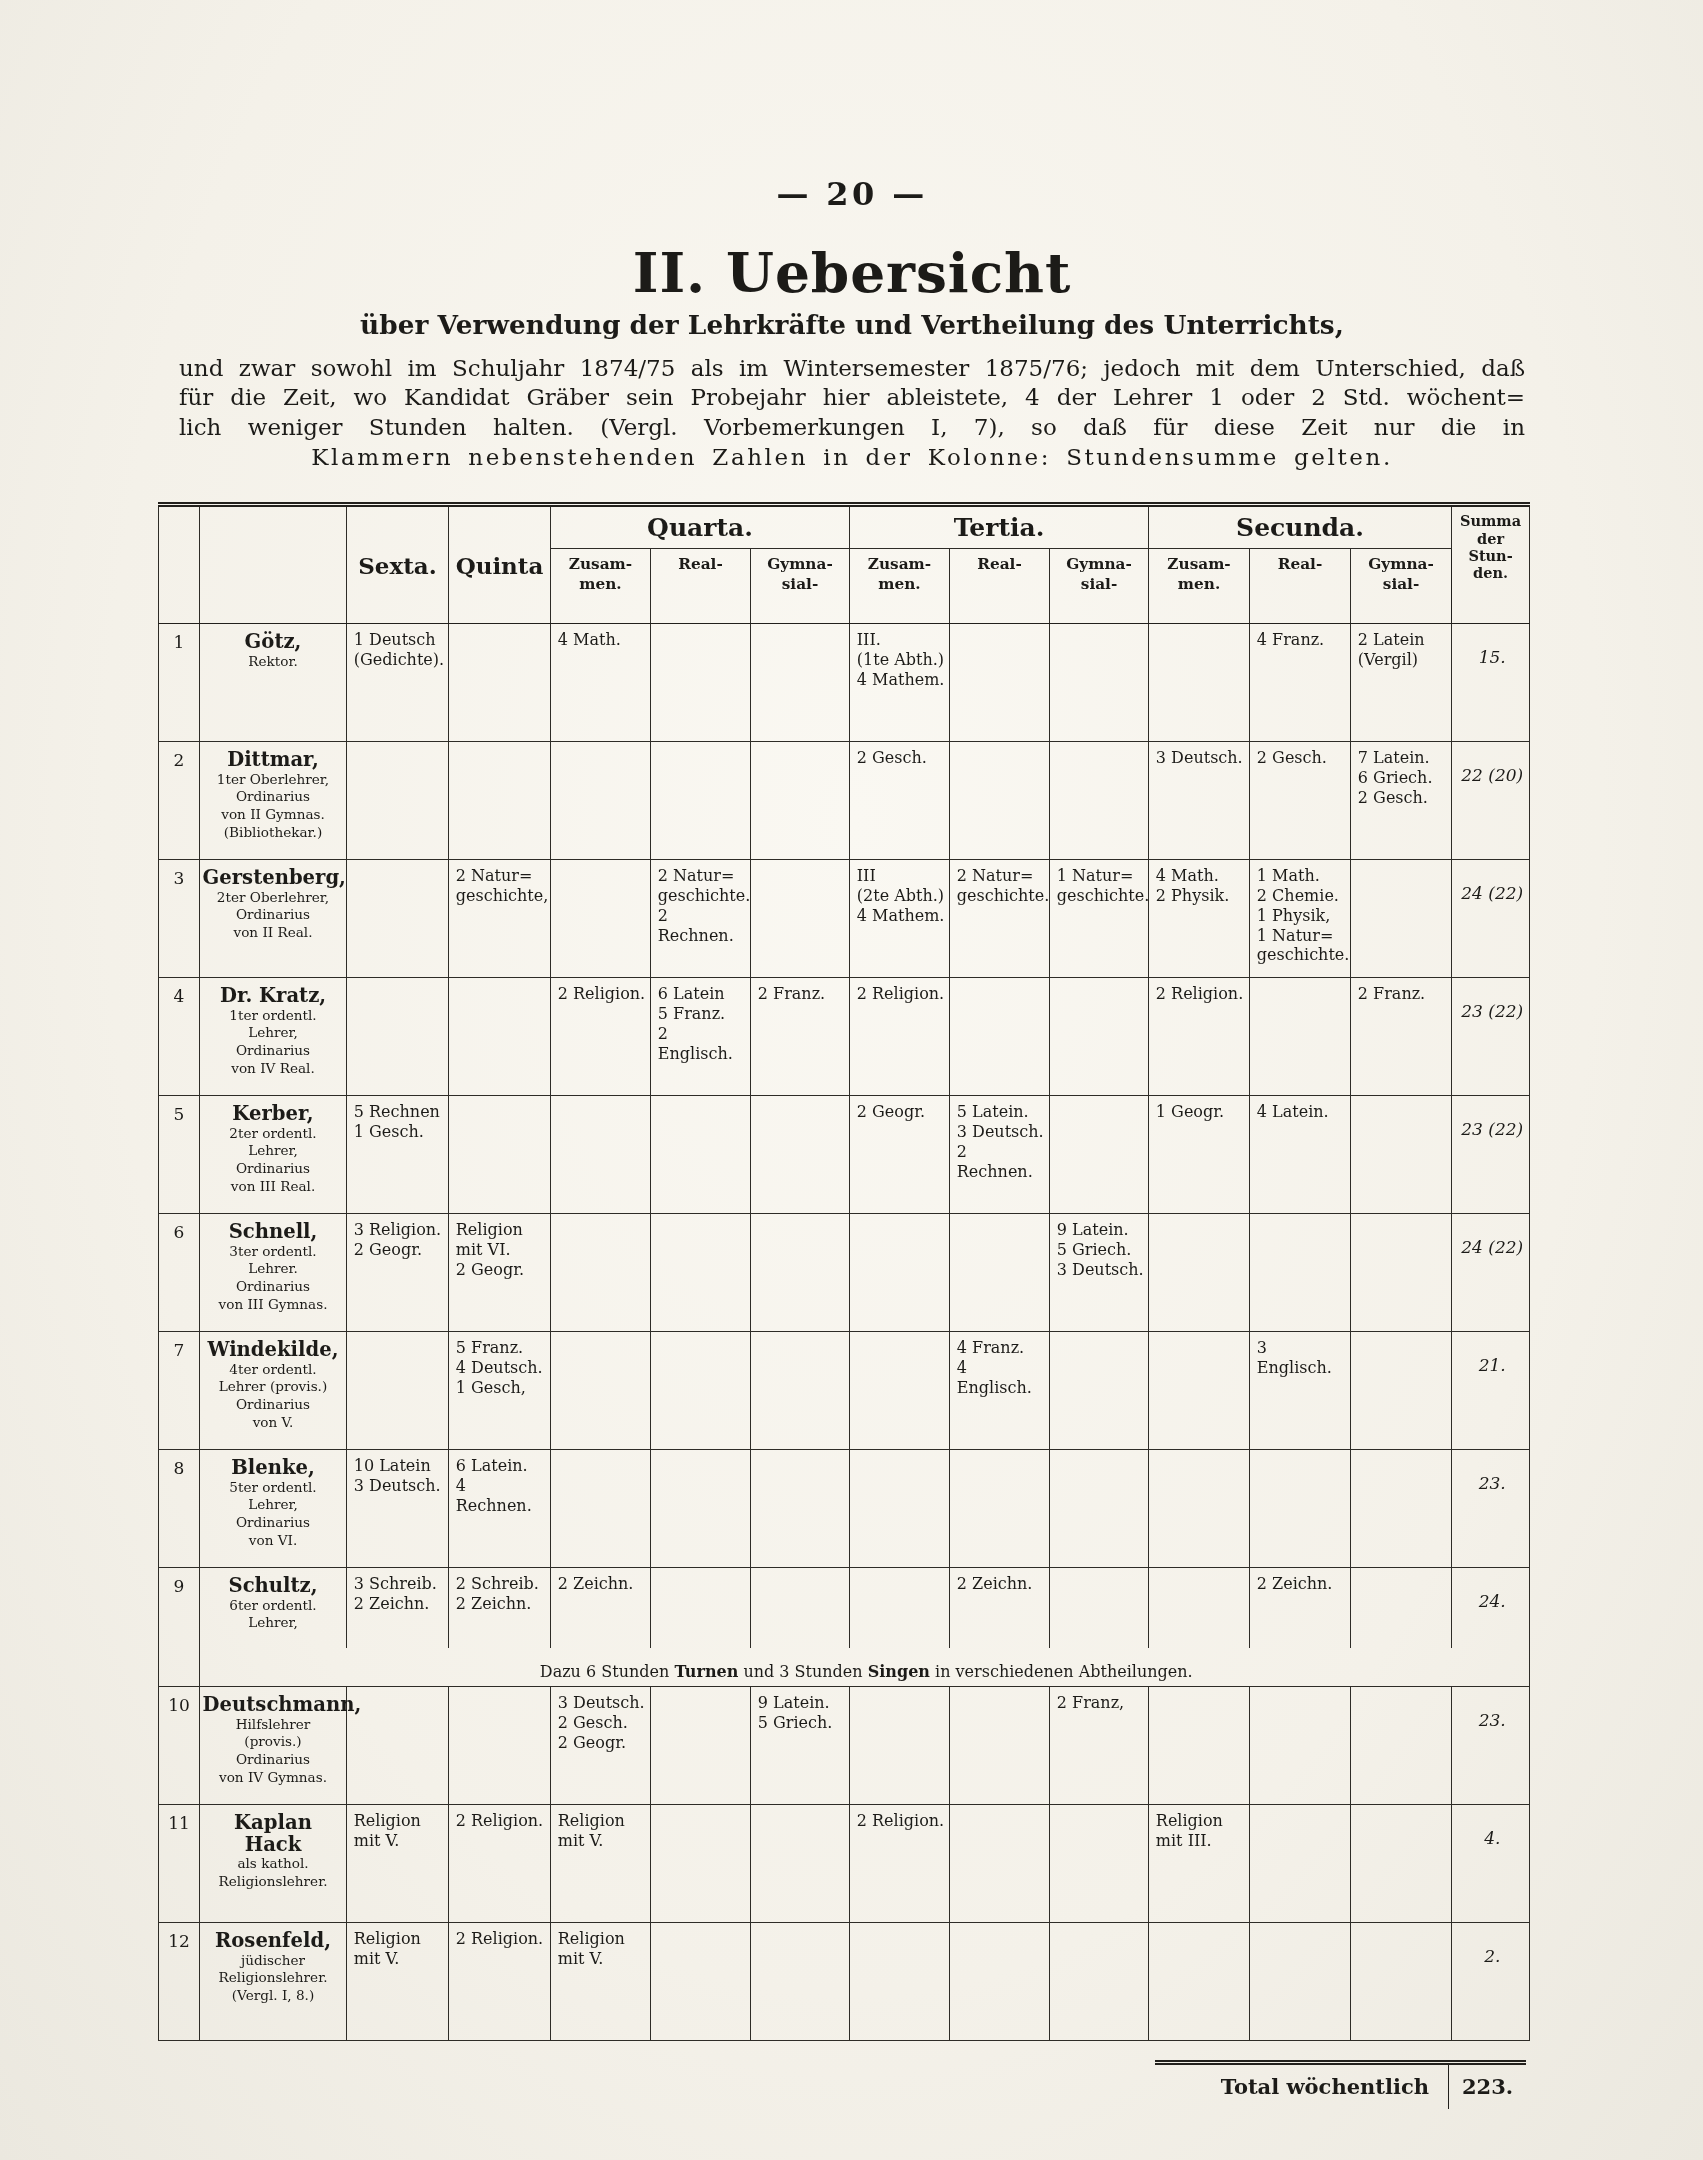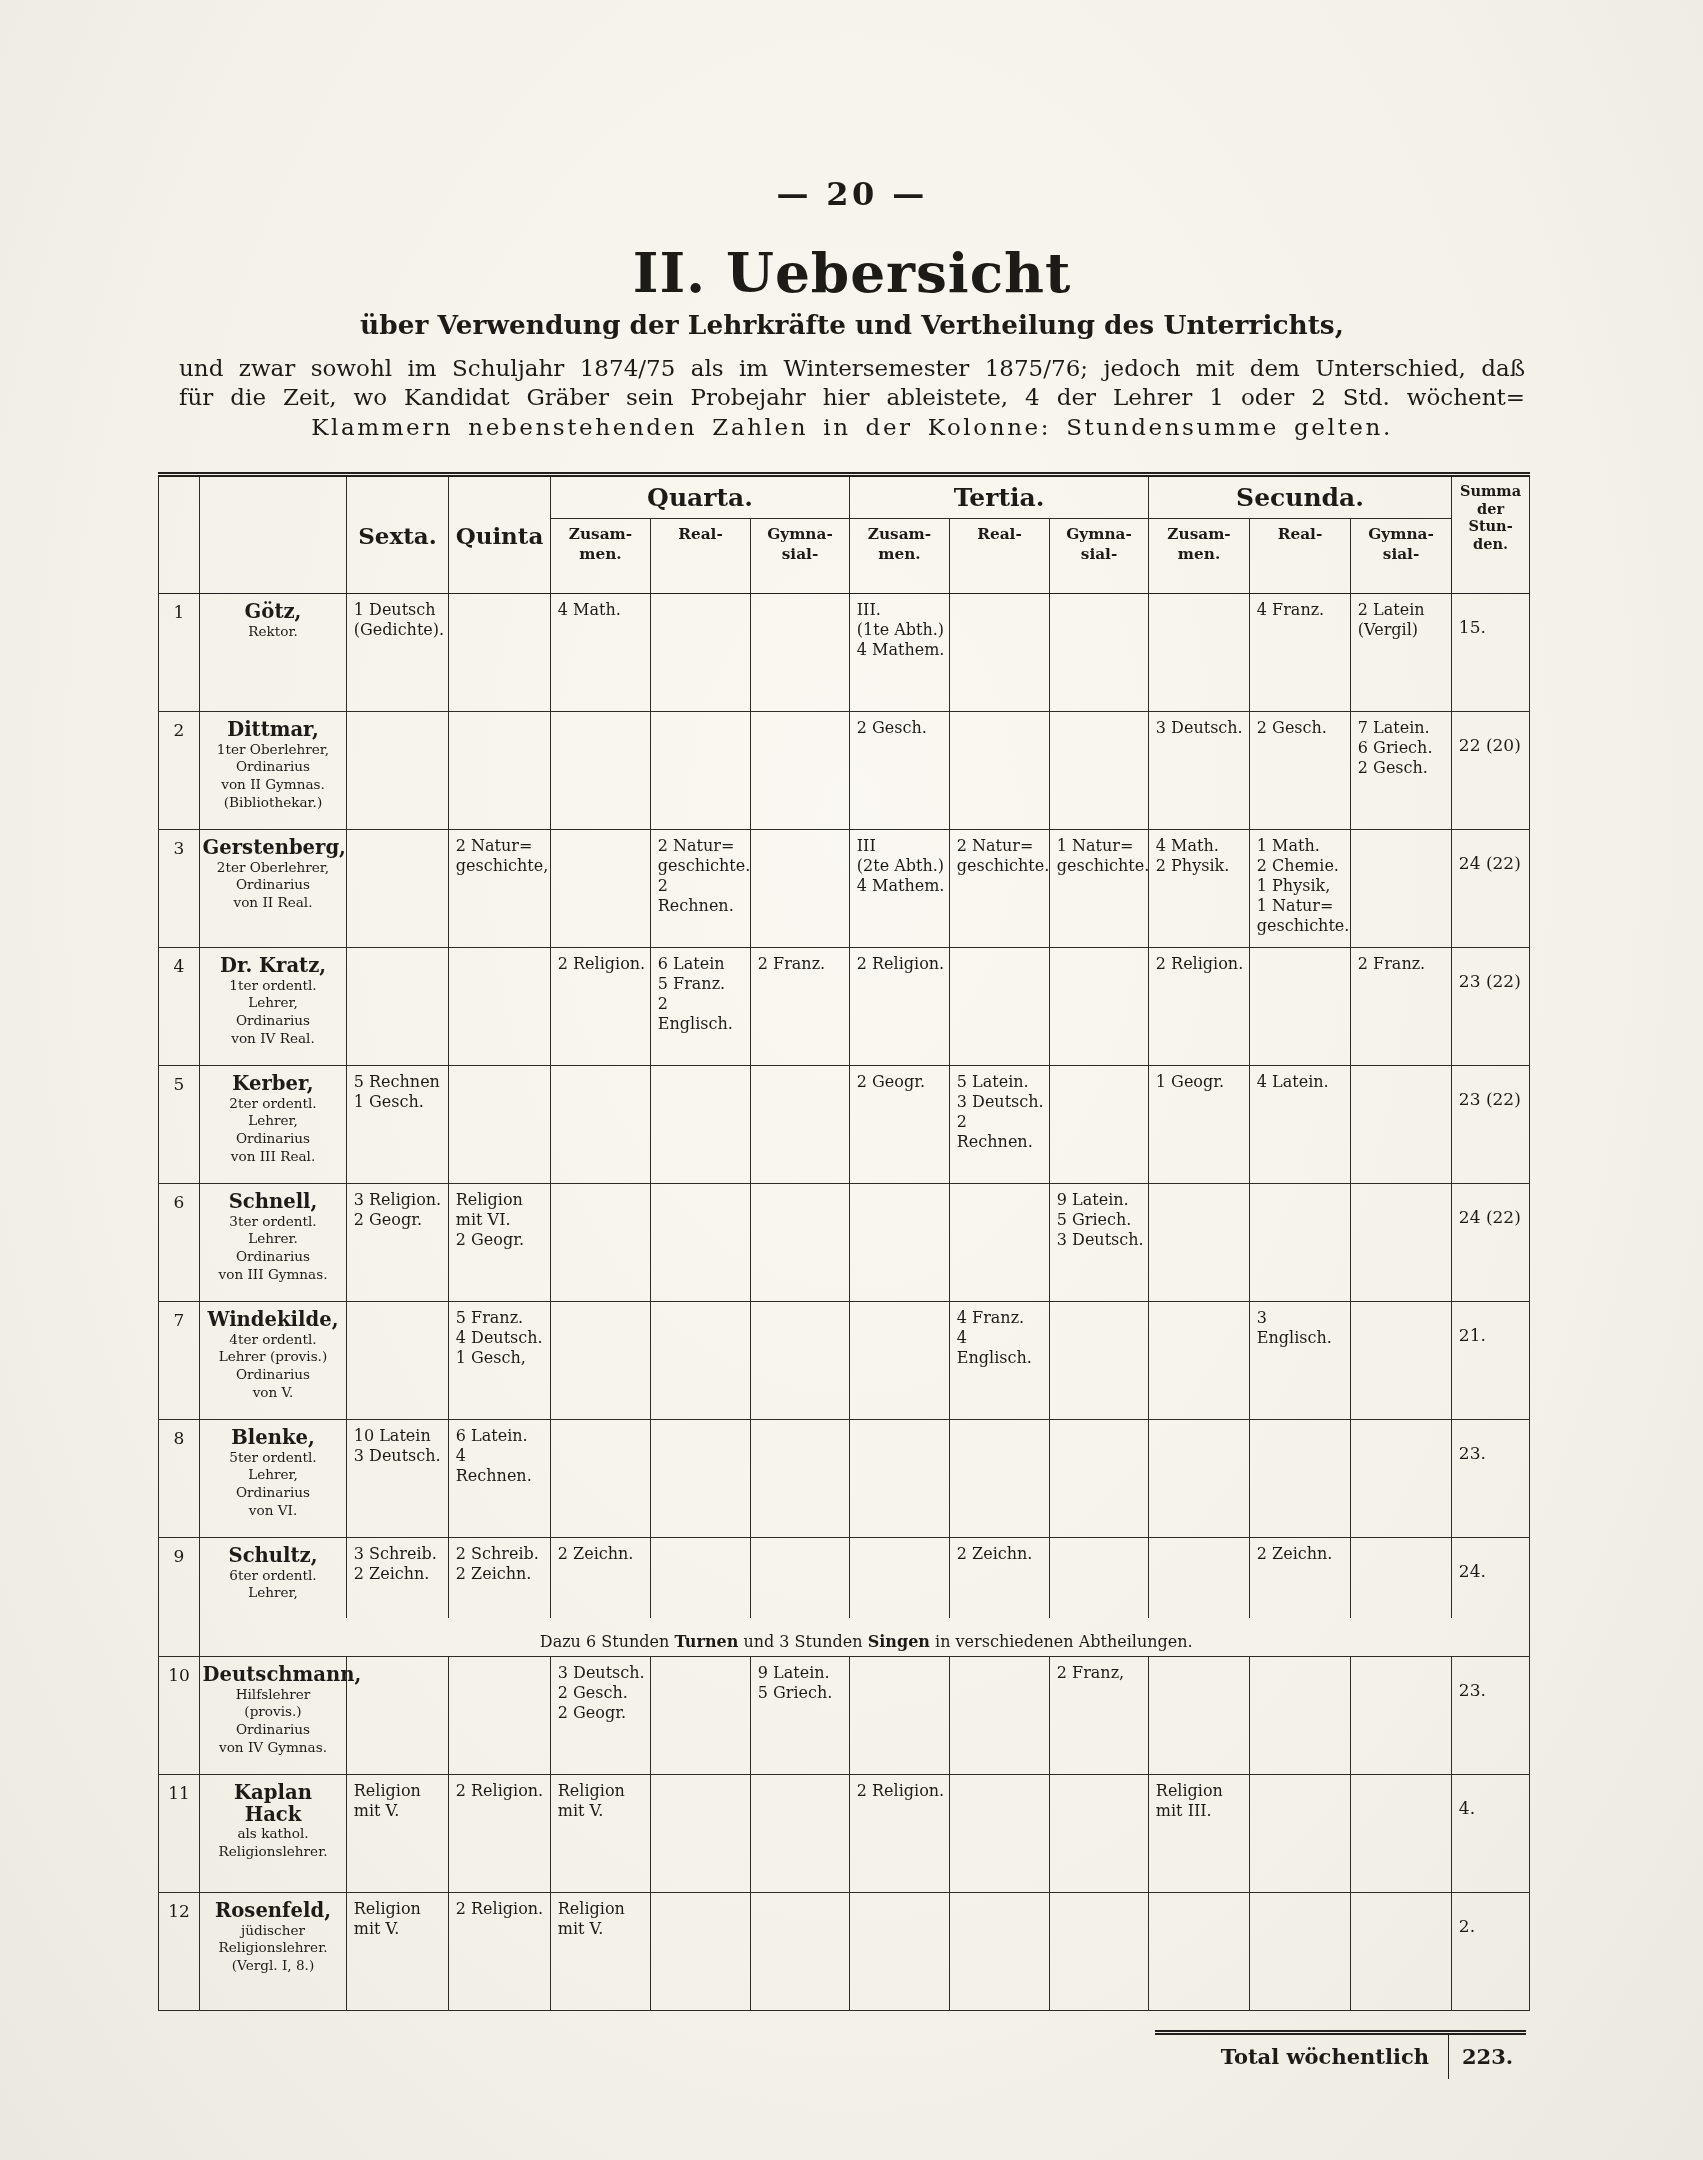--- a/index.html
+++ b/index.html
@@ -78,21 +78,21 @@
   .sched thead .blank { border-bottom: 1.7px solid #22201c; }
 
   .sched tbody td {
     height: 118px;
     font-size: 16px;
     line-height: 1.24;
     padding: 6px 3.4px 4.3px 6.8px;
   }
   .sched td.c-num { text-align: center; font-size: 17px; padding: 7.7px 1.7px 0 1.7px; }
   .sched td.c-name { text-align: center; padding: 6.8px 2.6px 3.4px 2.6px; }
-  .sched td.c-summa { text-align: left; font-size: 17px; font-weight: 500; padding-top: 23px; border-left: 1.7px solid #22201c; }
+  .sched td.c-summa { text-align: center; font-size: 17px; font-weight: 500; padding-top: 23px; border-left: 1.7px solid #22201c; font-style: italic; }
   .tname { font-weight: 700; font-size: 19.6px; line-height: 1.1; white-space: pre-line; }
   .tdesc { font-size: 13.6px; line-height: 1.3; margin-top: 0; white-space: pre-line; }
 
   tr.has-note td { border-bottom: none; height: 80px; }
   tr[data-name="note-row"] td { border-top: none; height: 39px; vertical-align: bottom; }
   td.note-cell {
     text-align: center; font-size: 18px; padding: 0 0 10.2px 0; white-space: normal;
   }
   td.note-cell .nb { font-weight: 700; }
   td.note-spacer { }
@@ -125,20 +125,21 @@
 
   <div class="page-number" data-name="page-number">—  20  —</div>
 
   <div class="title" data-name="page-title">II. Uebersicht</div>
 
   <div class="subtitle" data-name="page-subtitle">über Verwendung der Lehrkräfte und Vertheilung des Unterrichts,</div>
 
   <div class="intro" data-name="intro-paragraph">
     <div class="jline" data-name="intro-line">und zwar sowohl im Schuljahr 1874/75 als im Wintersemester 1875/76; jedoch mit dem Unterschied, daß</div>
     <div class="jline" data-name="intro-line">für die Zeit, wo Kandidat Gräber sein Probejahr hier ableistete, 4 der Lehrer 1 oder 2 Std. wöchent=</div>
+    <div class="jline" data-name="intro-line">lich weniger Stunden halten.  (Vergl. Vorbemerkungen I, 7), so daß für diese Zeit nur die in</div>
     <div class="cline" data-name="intro-line">Klammern nebenstehenden Zahlen in der Kolonne: Stundensumme gelten.</div>
   </div>
 
   <table class="sched" data-name="schedule-table">
     <colgroup>
       <col style="width:41px">
         <col style="width:147px">
       <col style="width:102px">
         <col style="width:102px">
       <col style="width:100px">

